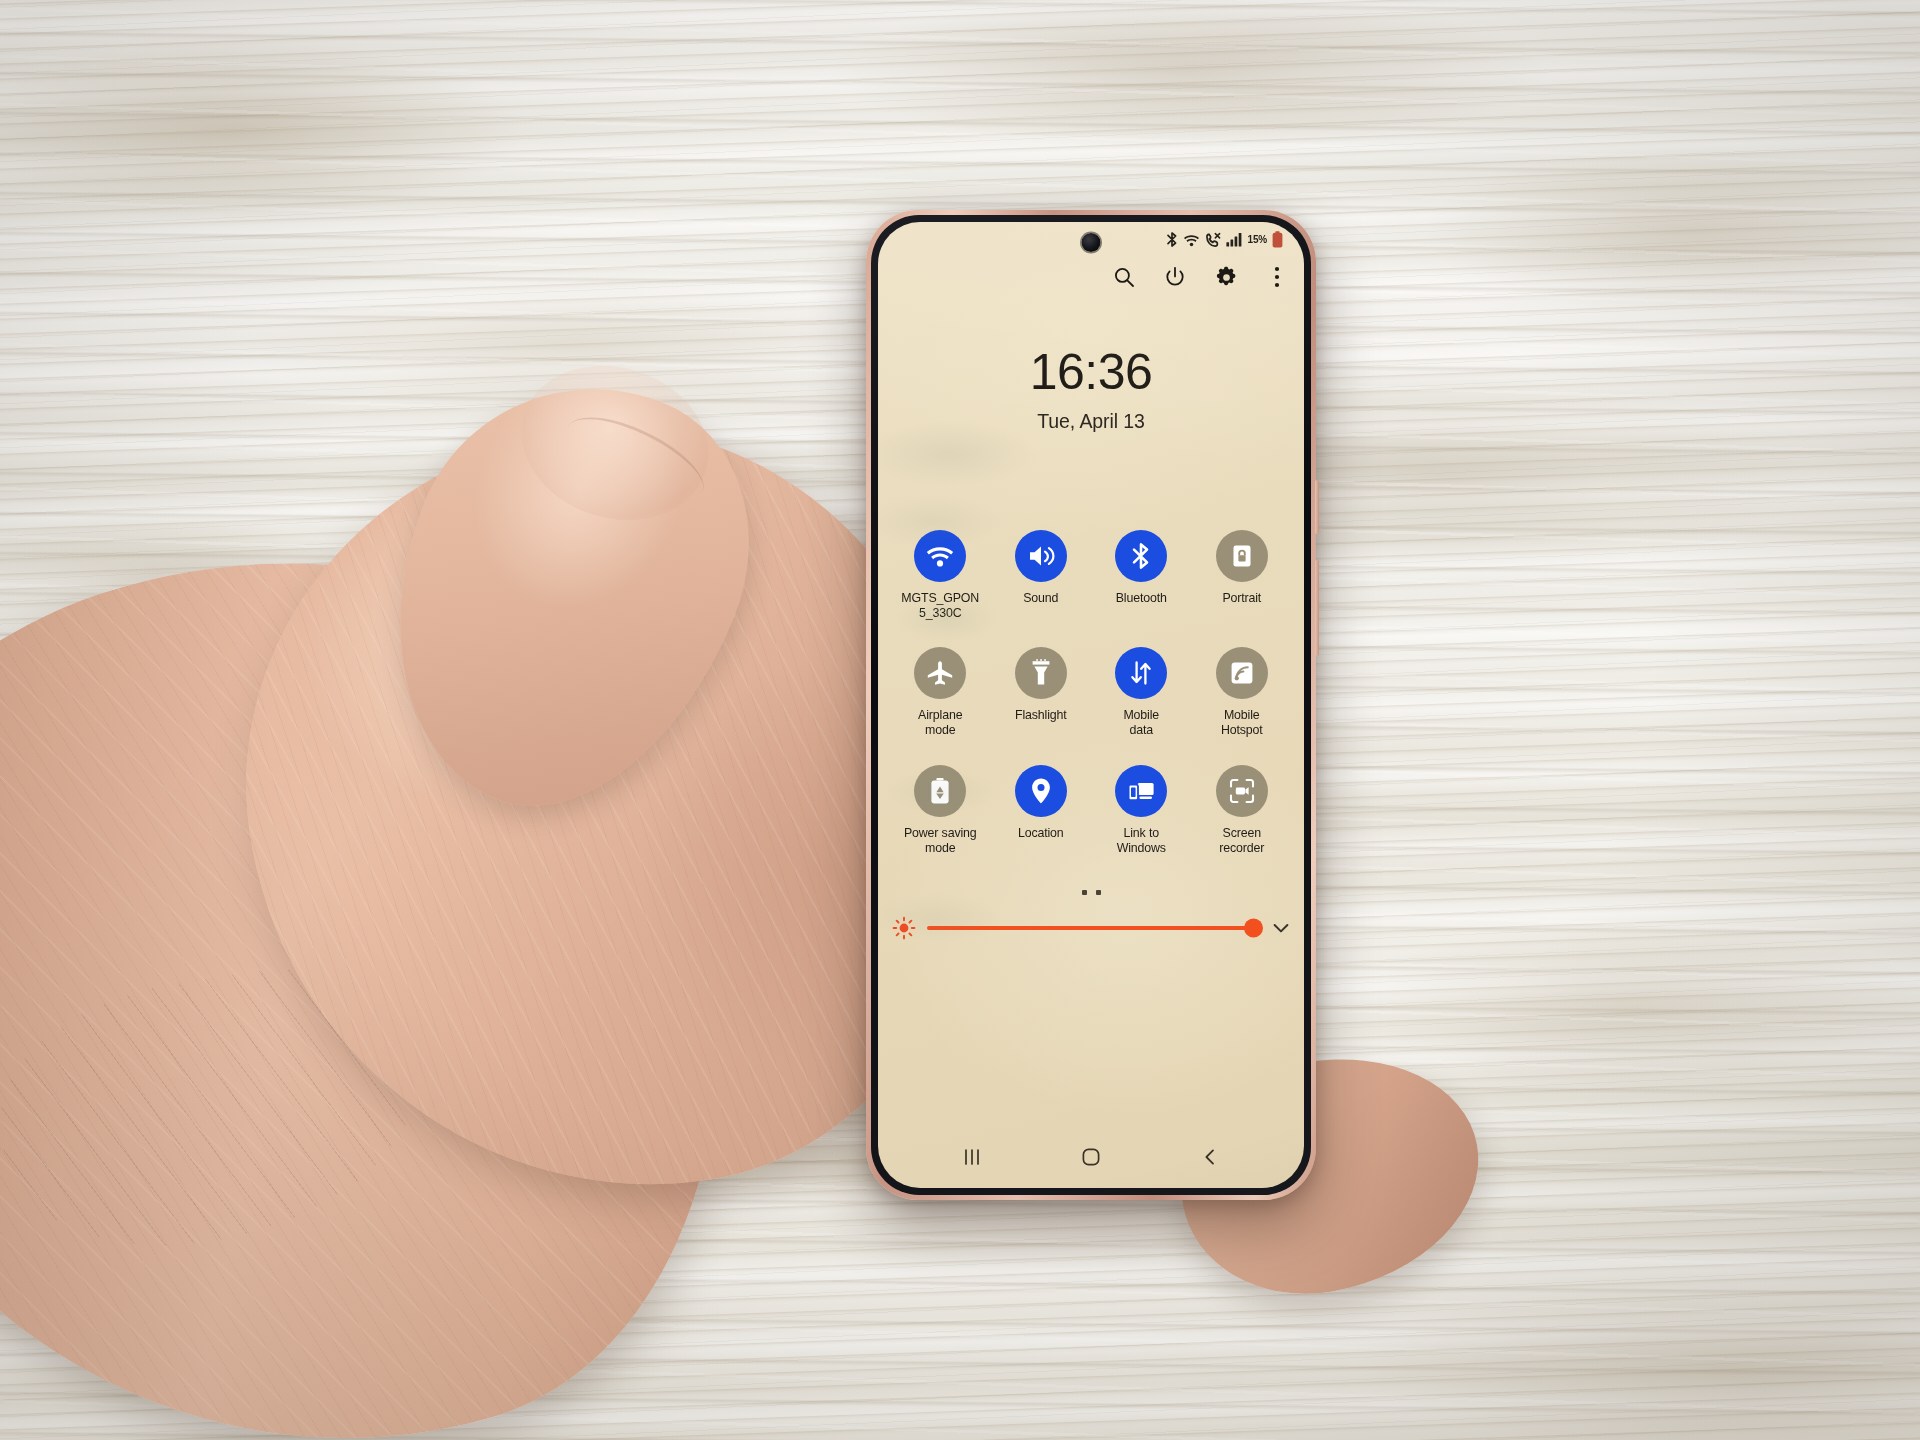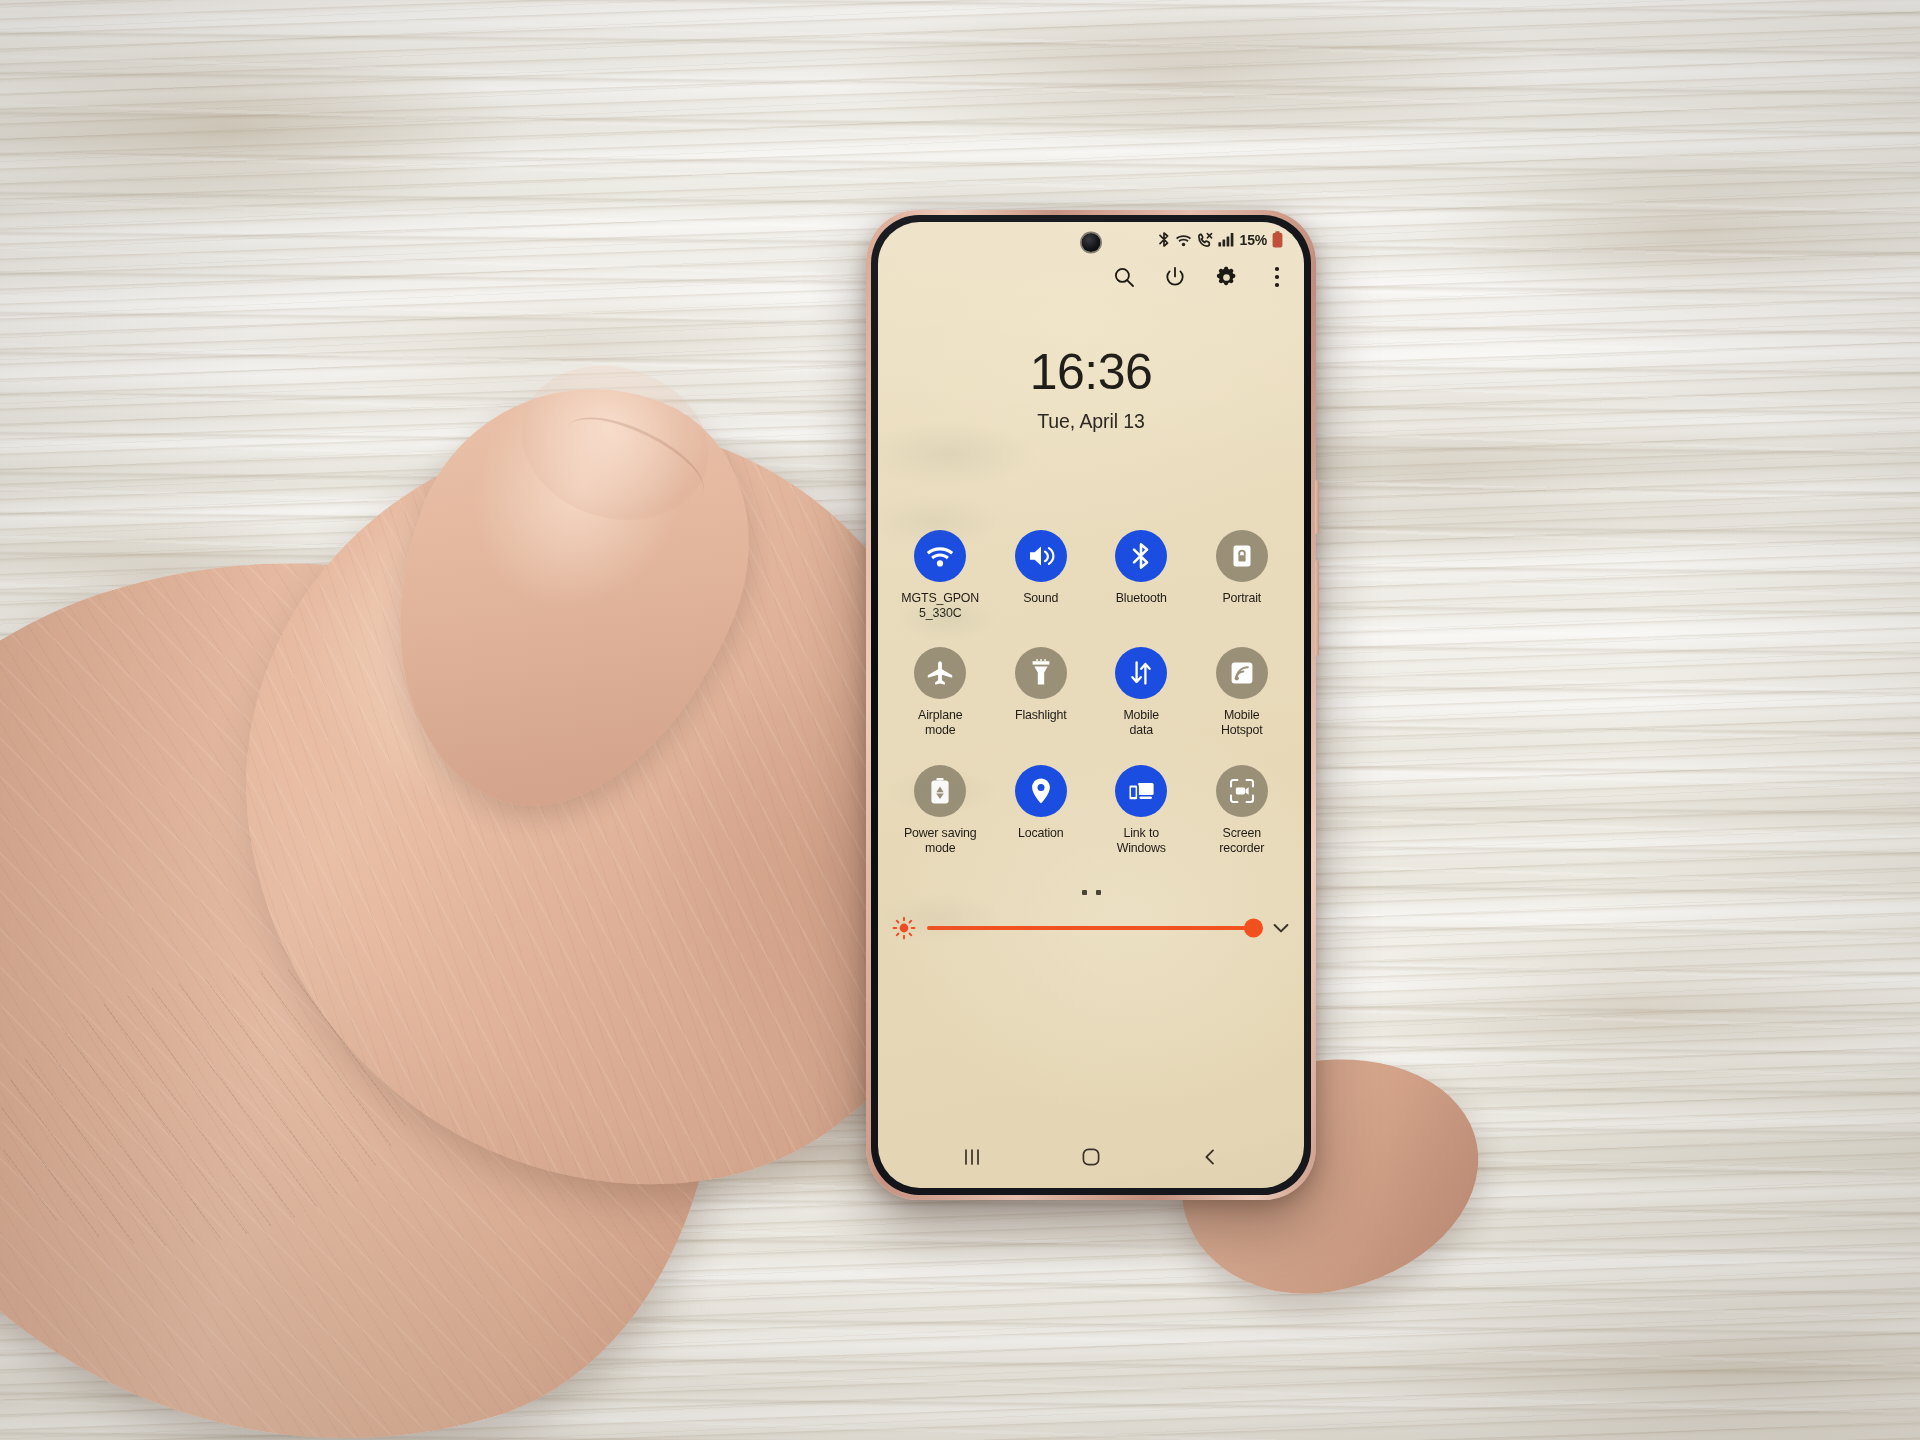--- a/index.html
+++ b/index.html
@@ -224,21 +224,21 @@
 
   
   .statusbar {
     position:absolute; top:9px; right:21px;
     display:flex; align-items:center; gap:5px;
     color:#26221c;
     z-index:5;
   }
   .statusbar svg { display:block; }
   .batt-pct {
-    font-size:14px; font-weight:600; letter-spacing:-0.2px;
+    font-size:10px; font-weight:600; letter-spacing:-0.2px;
     color:#26221c; margin-left:1px;
   }
 
   
   .panel-toolbar {
     position:absolute; top:42px; right:14px;
     display:flex; align-items:center; gap:25px;
     z-index:5;
   }
   .tb-btn {

